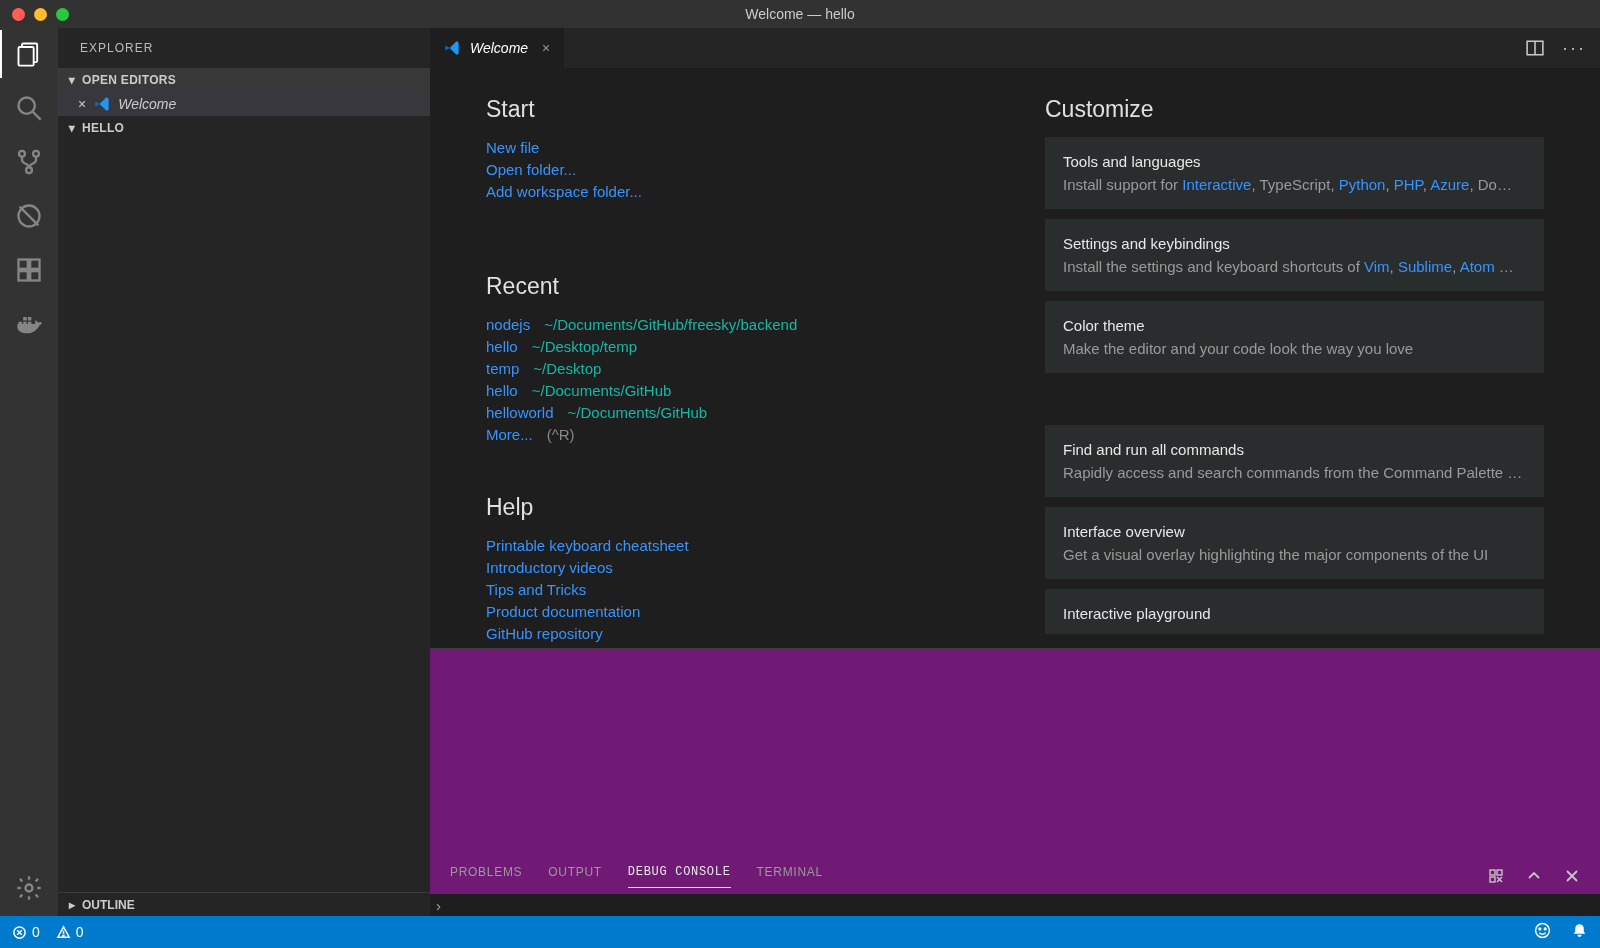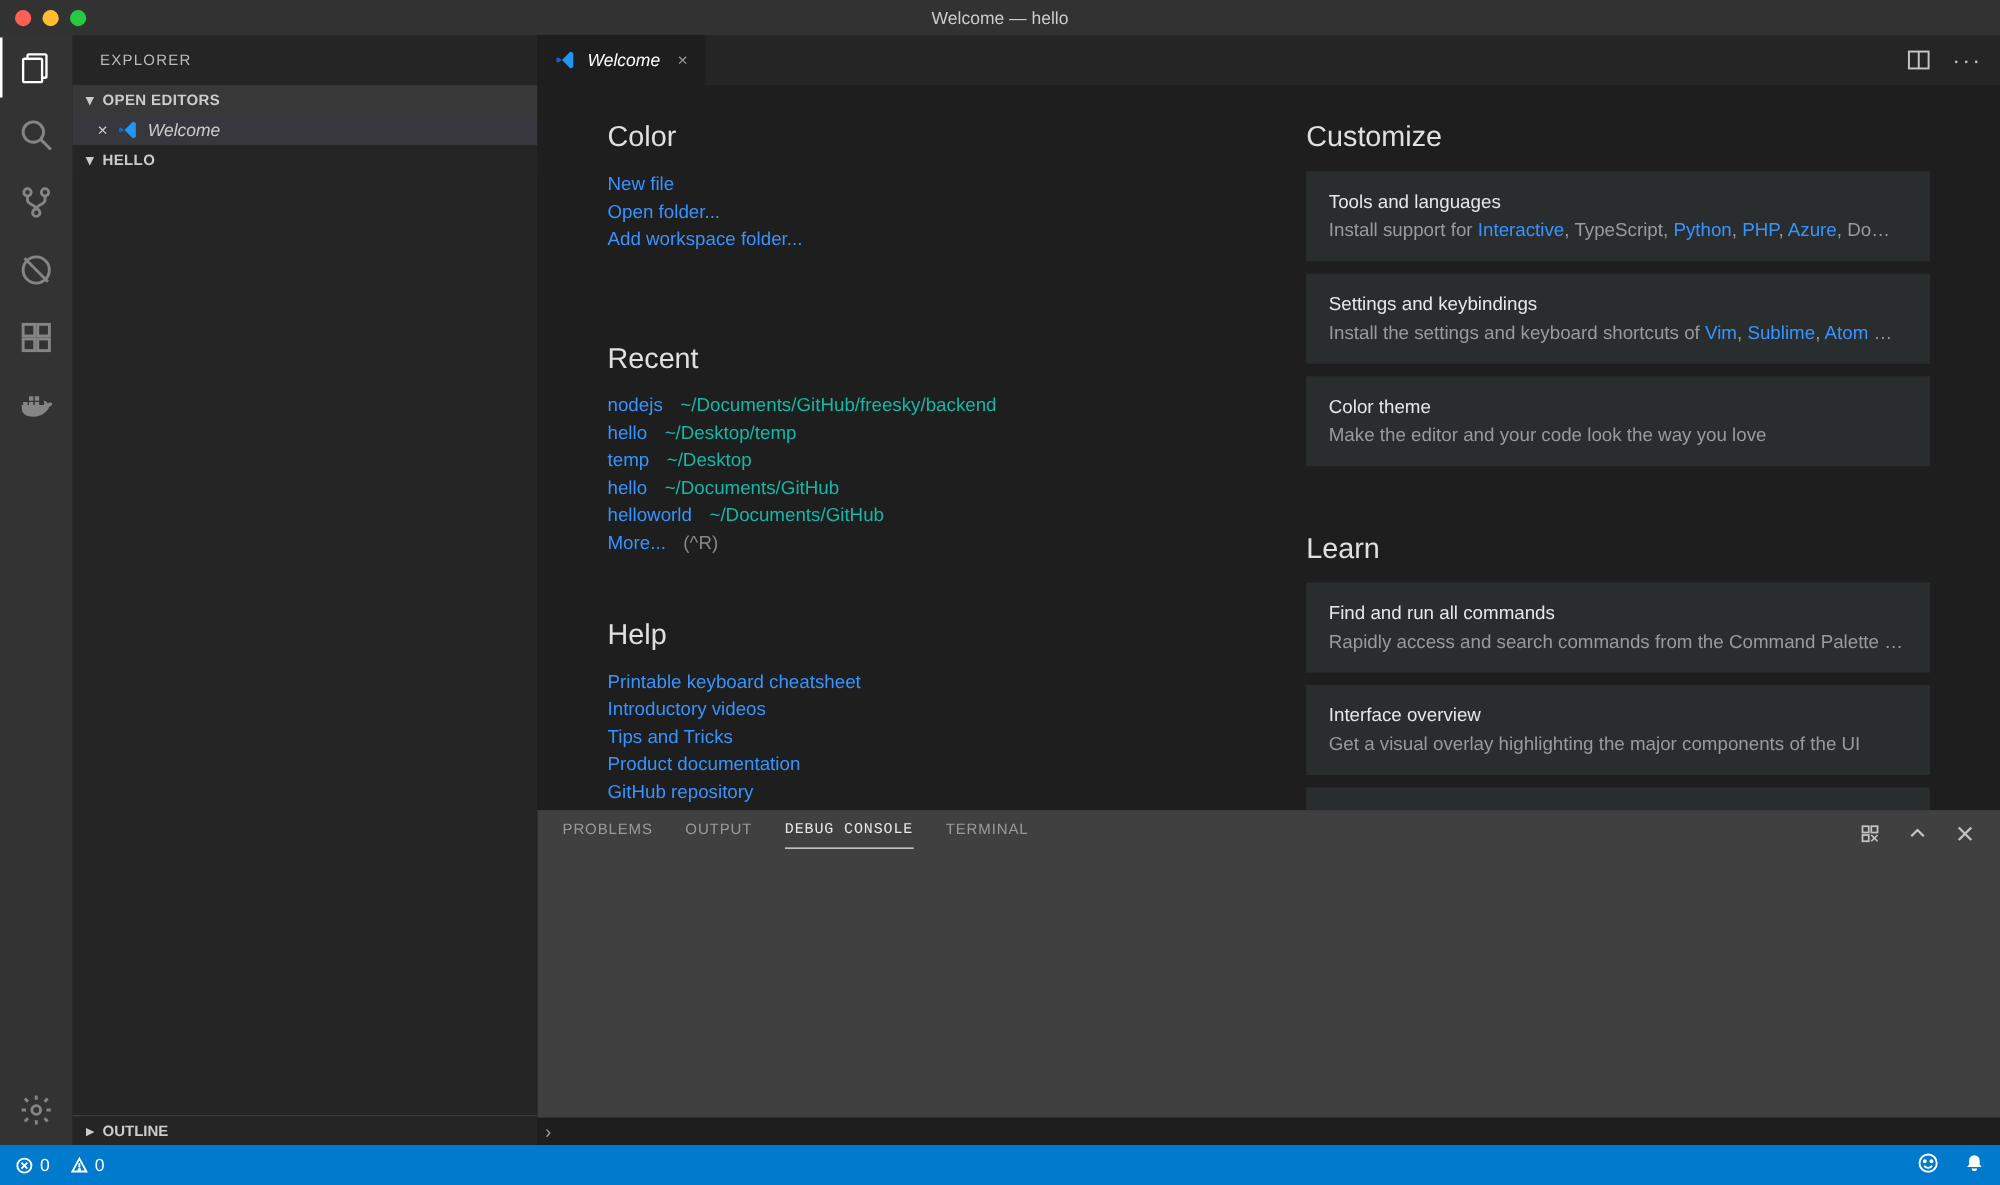--- a/index.html
+++ b/index.html
@@ -95,21 +95,21 @@
 .card {
   background: #2a2d2e; padding: 16px 18px; margin-bottom: 10px; cursor: pointer;
 }
 .card-title { color: #e7e7e7; font-size: 15px; margin-bottom: 6px; }
 .card-sub { color: #9a9a9a; font-size: 15px; white-space: nowrap; overflow: hidden; text-overflow: ellipsis; }
 .card-sub a { color: #3794ff; text-decoration:none; cursor:pointer; }
 .block-gap { height: 70px; }
 .block-gap2 { height: 48px; }
 .block-gap3 { height: 42px; }
 
-.panel { height: 246px; background: #404040; border-top: 1px solid #3c3c3c; display:flex; flex-direction:column;}
+.panel { height: 246px; background: #701a75; border-top: 1px solid #3c3c3c; display:flex; flex-direction:column;justify-content:flex-end;}
 .panel-tabs { height: 36px; display: flex; align-items: center; padding: 0 20px; gap: 26px; }
 .panel-tab { font-size: 12px; color: #9a9a9a; letter-spacing: .7px; cursor:pointer; padding-bottom:8px;}
 .panel-tab.active { color: #e7e7e7; border-bottom: 1px solid #e7e7e7; font-family: Liberation Mono, monospace; }
 .panel-actions { margin-left: auto; display:flex; gap: 22px; color:#c5c5c5; }
 .panel-actions .pa { cursor:pointer; display:flex; align-items:center; }
 .panel-actions svg { width:16px; height:16px; }
 .breadcrumb-row { height: 22px; display:flex; align-items:center; padding-left: 6px; color:#a0a0a0; font-size: 15px;}
 
 
 .status-bar {
@@ -230,21 +230,21 @@
               <rect x="1" y="2" width="14" height="12"></rect>
               <line x1="8" y1="2" x2="8" y2="14"></line>
             </svg>
         </span>
         <span class="act dots">···</span>
       </div>
     </div>
 
     <div class="welcome">
       <div class="col">
-        <h2 class="section">Color</h2>
+        <h2 class="section">Start</h2>
         <div class="links">
           <a>New file</a>
           <a>Open folder...</a>
           <a>Add workspace folder...</a>
         </div>
         <div class="block-gap"></div>
         <h2 class="section">Recent</h2>
         <div>
           <div class="recent-row">
               <a>nodejs</a>
@@ -290,21 +290,20 @@
         </div>
         <div class="card">
           <div class="card-title">Settings and keybindings</div>
           <div class="card-sub"><span>Install the settings and keyboard shortcuts of </span><a>Vim</a>, <a>Sublime</a>, <a>Atom</a><span> …</span></div>
         </div>
         <div class="card">
           <div class="card-title">Color theme</div>
           <div class="card-sub">Make the editor and your code look the way you love</div>
         </div>
         <div class="block-gap3"></div>
-        <h2 class="section">Learn</h2>
         <div class="card">
           <div class="card-title">Find and run all commands</div>
           <div class="card-sub">Rapidly access and search commands from the Command Palette …</div>
         </div>
         <div class="card">
           <div class="card-title">Interface overview</div>
           <div class="card-sub">Get a visual overlay highlighting the major components of the UI</div>
         </div>
         <div class="card" style="padding-bottom:6px">
           <div class="card-title">Interactive playground</div>

